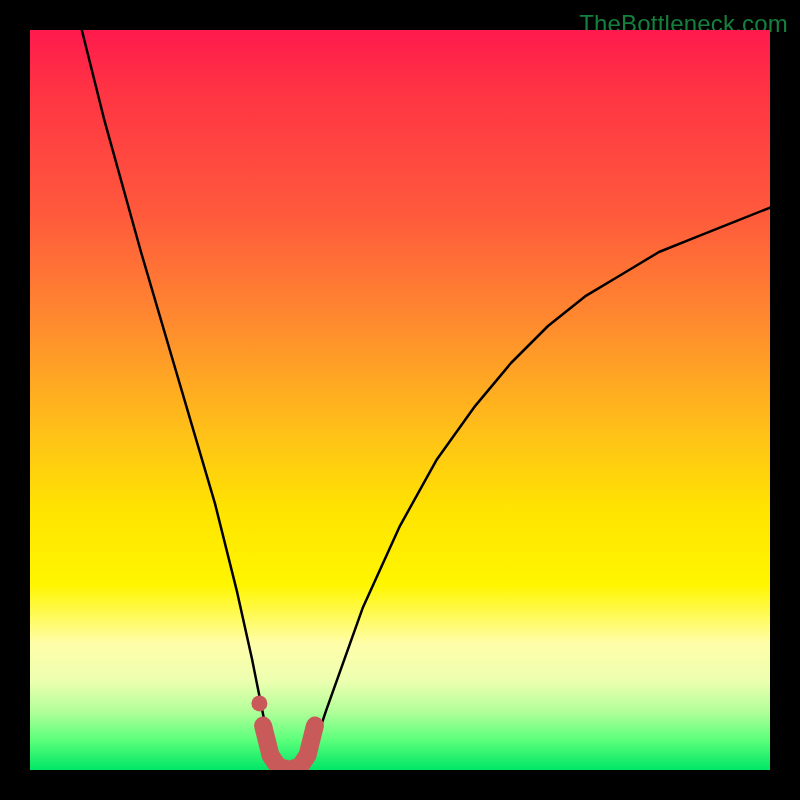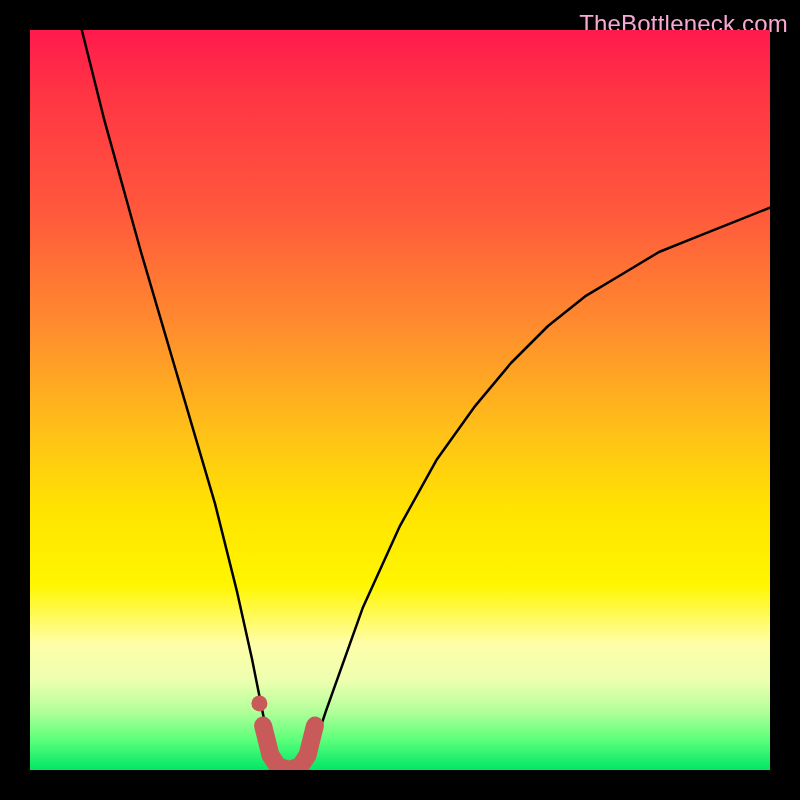--- a/index.html
+++ b/index.html
@@ -36,21 +36,21 @@
       #ecffb0 88%,
       #b4ff9a 92%,
       #5aff7a 96%,
       #00e666 100%
     );
   }
   .watermark {
     position: absolute;
     top: 10px;
     right: 12px;
-    color: #f9a8d4;
+    color: #15803d;
     font-size: 24px;
     font-weight: 500;
     letter-spacing: 0.2px;
     user-select: none;
   }
   svg {
     position: absolute;
     left: 0;
     top: 0;
   }

